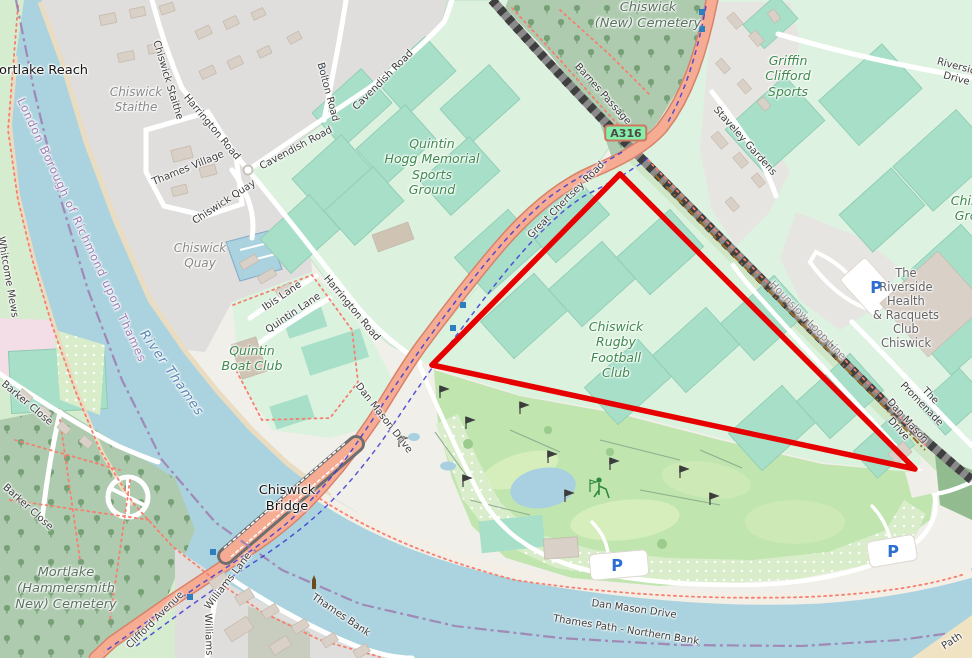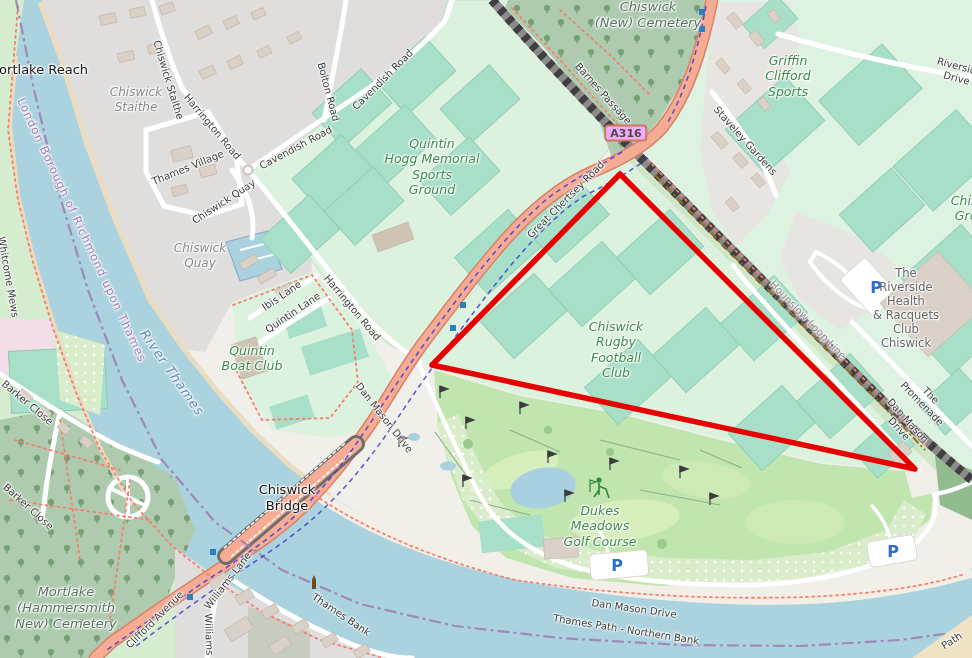--- a/index.html
+++ b/index.html
@@ -11,21 +11,21 @@
        text-shadow:0 0 2px #fff,0 0 2px #fff,0 0 3px #fff,1px 1px 2px #fff,-1px -1px 2px #fff;}
   .road{font-size:10px;color:#3d3d3d;}
   .place{font-size:13px;color:#141414;}
   .area-green{font-style:italic;font-size:12.5px;color:#3f8a4f;}
   .area-gray{font-style:italic;font-size:12px;color:#8a8a8a;}
   .cem{font-style:italic;font-size:13px;color:#5c7363;}
   .water-lbl{font-style:italic;font-size:13px;color:#5b89b4;letter-spacing:1px;}
   .boundary-lbl{font-size:11.5px;color:#a07fb5;letter-spacing:1px;}
   .rail-lbl{font-size:10.5px;color:#8a8a8a;}
   .gray-sm{font-size:11.5px;color:#666;}
-  .badge{position:absolute;transform:translate(-50%,-50%);background:#f0abfc;border:2px solid #cf7860;
+  .badge{position:absolute;transform:translate(-50%,-50%);background:#86efac;border:2px solid #cf7860;
          border-radius:4px;padding:0 4px;font-size:11px;font-weight:bold;color:#4e4a45;text-align:right;}
   .pmark{position:absolute;transform:translate(-50%,-50%);color:#2d6fd1;font-weight:bold;font-size:16px;
          font-family:"DejaVu Sans",sans-serif;pointer-events:none;}
 </style>
 </head>
 <body>
 
 <div id="map">
 <svg width="972" height="658" viewBox="0 0 972 658">
   <defs>
@@ -383,32 +383,29 @@
 Club</div>
   <div class="lbl area-green" style="left:252px;top:358px">Quintin
 Boat Club</div>
   <div class="lbl road" style="left:282px;top:296px;--r:-34deg">Ibis Lane</div>
   <div class="lbl road" style="left:293px;top:313px;--r:-34deg">Quintin Lane</div>
   <div class="lbl water-lbl" style="left:172px;top:373px;--r:55deg">River Thames</div>
   <div class="lbl boundary-lbl" style="left:82px;top:230px;--r:65deg">London Borough of Richmond upon Thames</div>
   <div class="lbl road" style="left:27px;top:403px;--r:40deg">Barker Close</div>
   <div class="lbl road" style="left:28px;top:507px;--r:42deg">Barker Close</div>
   <div class="lbl road" style="left:8px;top:277px;--r:80deg">Whitcome Mews</div>
-  <div class="lbl cem" style="left:66px;top:608px">Mortlake
+  <div class="lbl cem" style="left:66px;top:588px">Mortlake
 (Hammersmith
 New) Cemetery</div>
   <div class="lbl place" style="left:287px;top:498px">Chiswick
 Bridge</div>
   <div class="lbl road" style="left:155px;top:620px;--r:-45deg">Clifford Avenue</div>
   <div class="lbl road" style="left:228px;top:581px;--r:-52deg">Williams Lane</div>
   <div class="lbl road" style="left:209px;top:648px;--r:88deg">Williams Lane</div>
   <div class="lbl road" style="left:341px;top:615px;--r:34deg">Thames Bank</div>
-  <div class="lbl area-green" style="left:600px;top:526px">Dukes
-Meadows
-Golf Course</div>
   <div class="lbl road" style="left:626px;top:630px;--r:9deg">Thames Path - Northern Bank</div>
   <div class="lbl road" style="left:952px;top:641px;--r:-33deg">Path</div>
 
   <div class="badge" style="left:626px;top:133px">A316</div>
   <span class="pmark" style="left:876px;top:287px">P</span>
   <span class="pmark" style="left:617px;top:565px">P</span>
   <span class="pmark" style="left:893px;top:551px">P</span>
 </div>
 
 </body></html>

